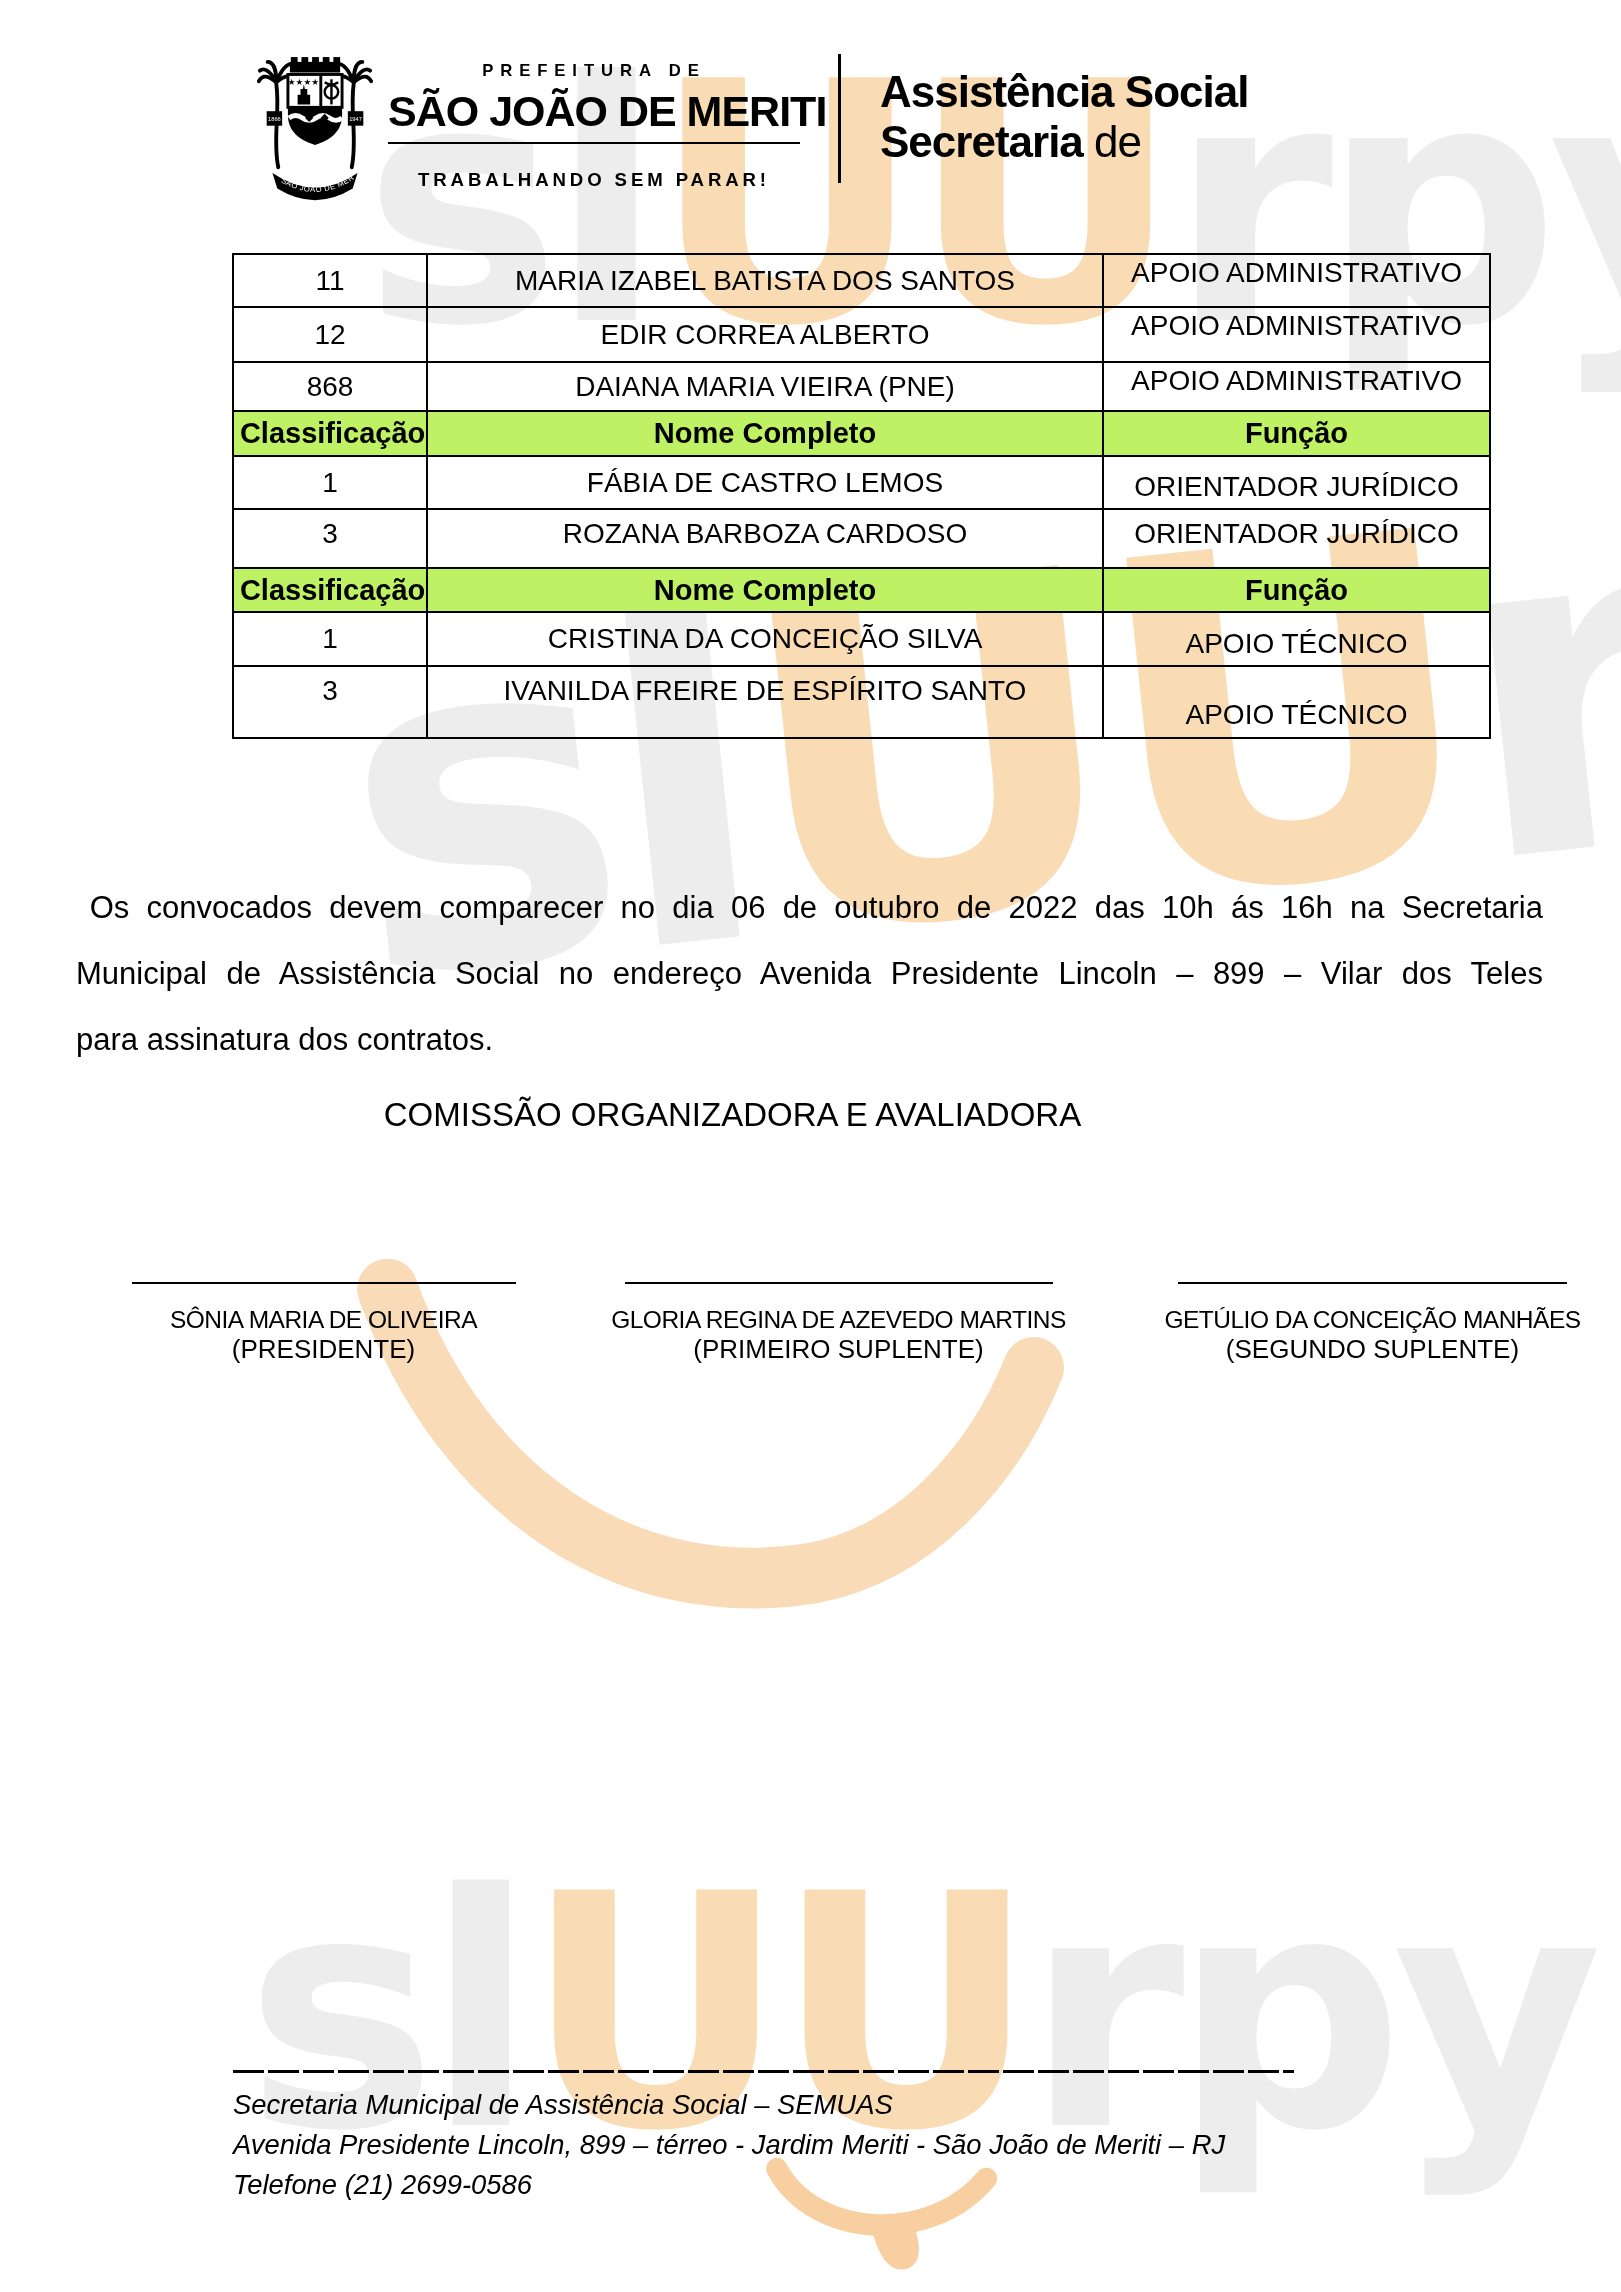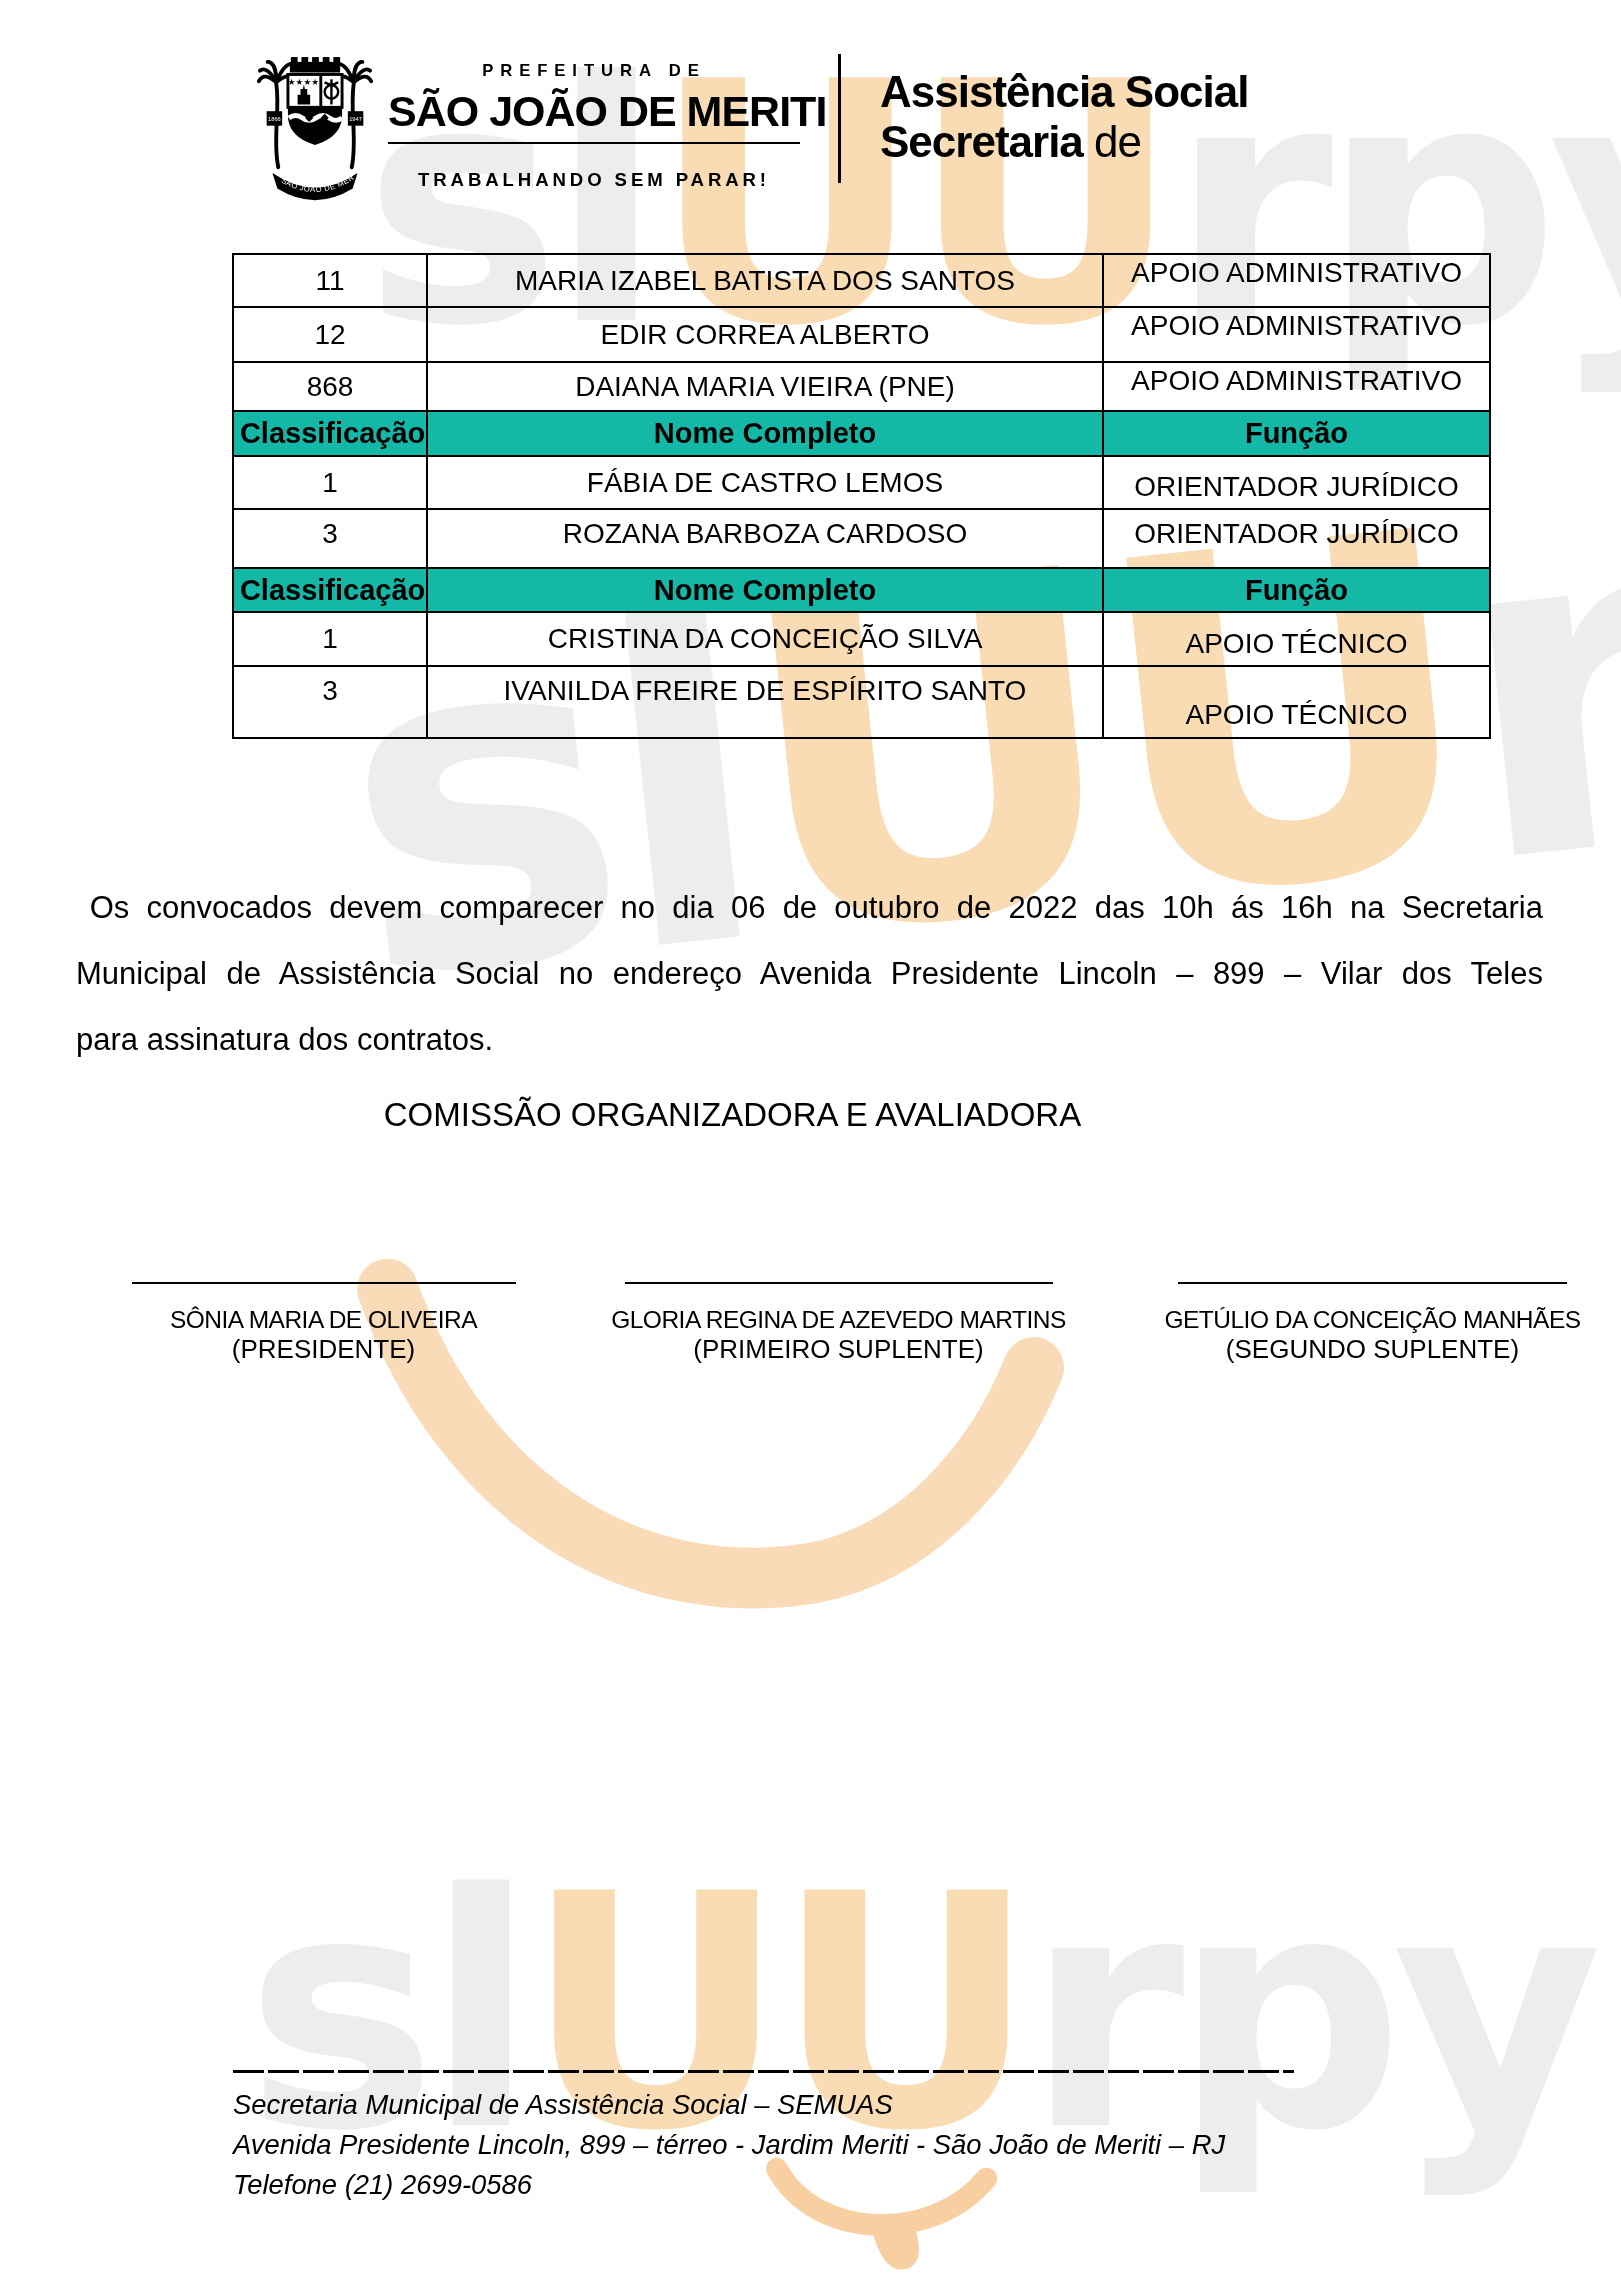--- a/index.html
+++ b/index.html
@@ -33,21 +33,21 @@
 
   
   .tblwrap{position:absolute;left:232px;top:253px;}
   table.t{border-collapse:collapse;table-layout:fixed;width:1258px;}
   table.t td{border:2px solid #000;text-align:center;vertical-align:middle;
              font-size:28px;padding:0 5.9px;overflow:hidden;}
   col.c1{width:194px}col.c2{width:676px}col.c3{width:387px}
   tr.r0{height:53px}tr.r1{height:55px}tr.r2{height:49px}
   tr.r3{height:45px}tr.r4{height:53px}tr.r5{height:59px}
   tr.r6{height:44px}tr.r7{height:54px}tr.r8{height:72px}
-  tr.hrow td{background:#14b8a6;font-weight:bold;font-size:29px;border-top-width:2.9px;border-bottom-width:2.9px;}
+  tr.hrow td{background:#bef264;font-weight:bold;font-size:29px;border-top-width:2.9px;border-bottom-width:2.9px;}
   tr.r0 td.func,tr.r1 td.func,tr.r2 td.func{vertical-align:top;padding-top:2px;}
   tr.r5 td{vertical-align:top;padding-top:7.8px;}
   tr.r4 td.func,tr.r7 td.func{vertical-align:middle;padding-top:9.8px;}
   tr.r8 td{vertical-align:top;padding-top:7.8px;}
   tr.r8 td.func{vertical-align:bottom;padding-bottom:5.9px;}
 
   
   .notice{position:absolute;left:76px;top:875px;width:1467px;font-size:31px;line-height:66px;}
   .pline{text-align:justify;text-align-last:justify;}
   .pline.first{padding-left:13.7px;}

